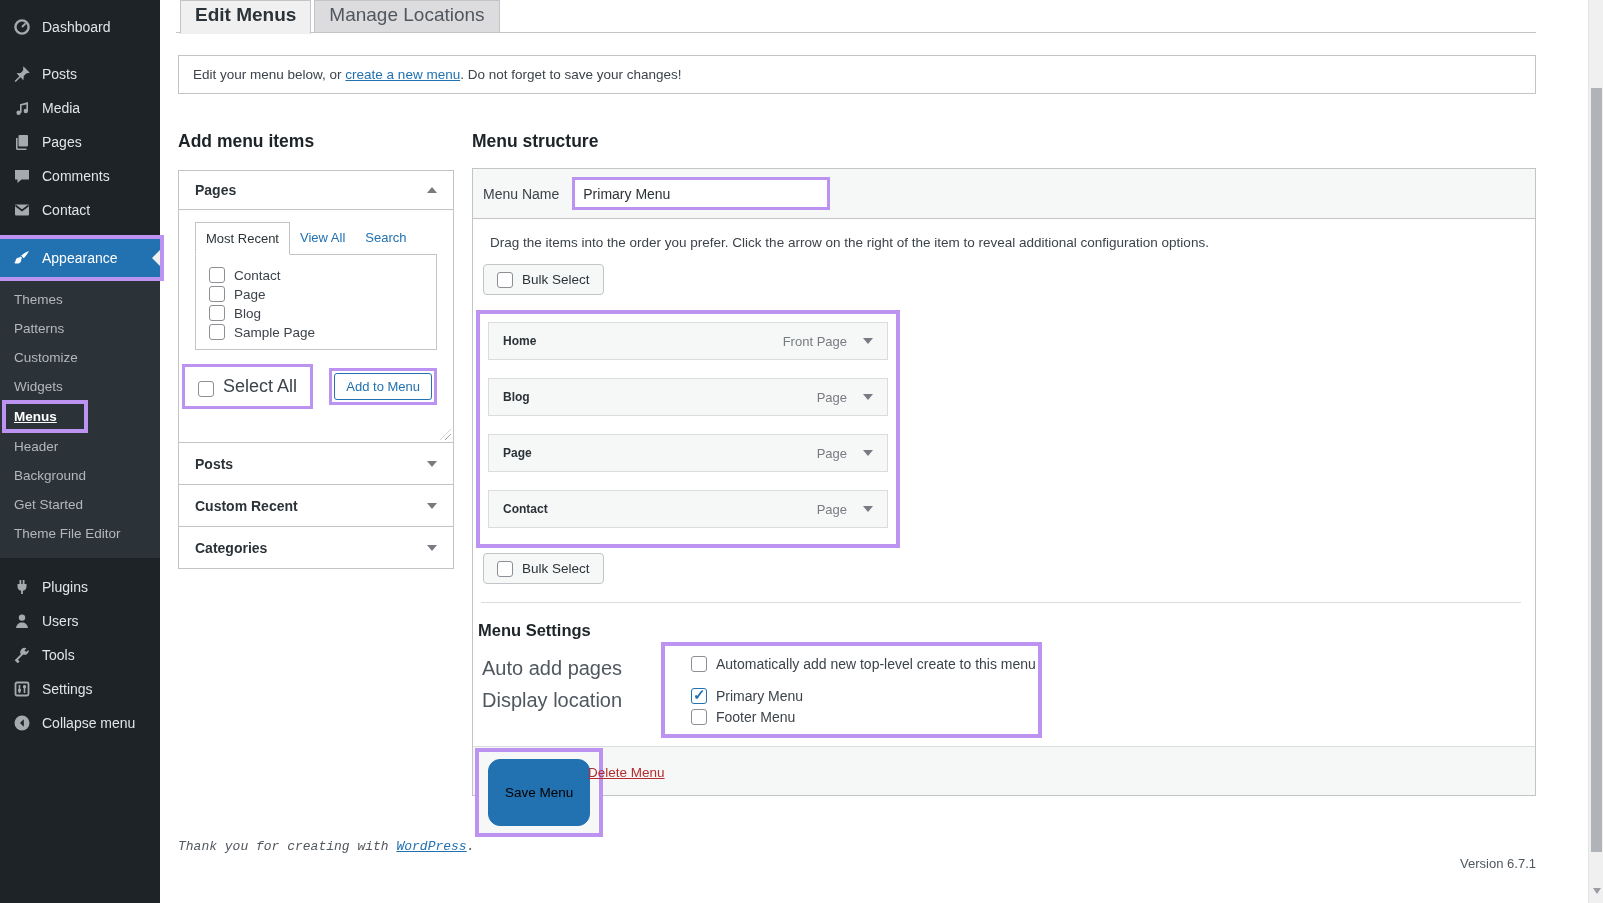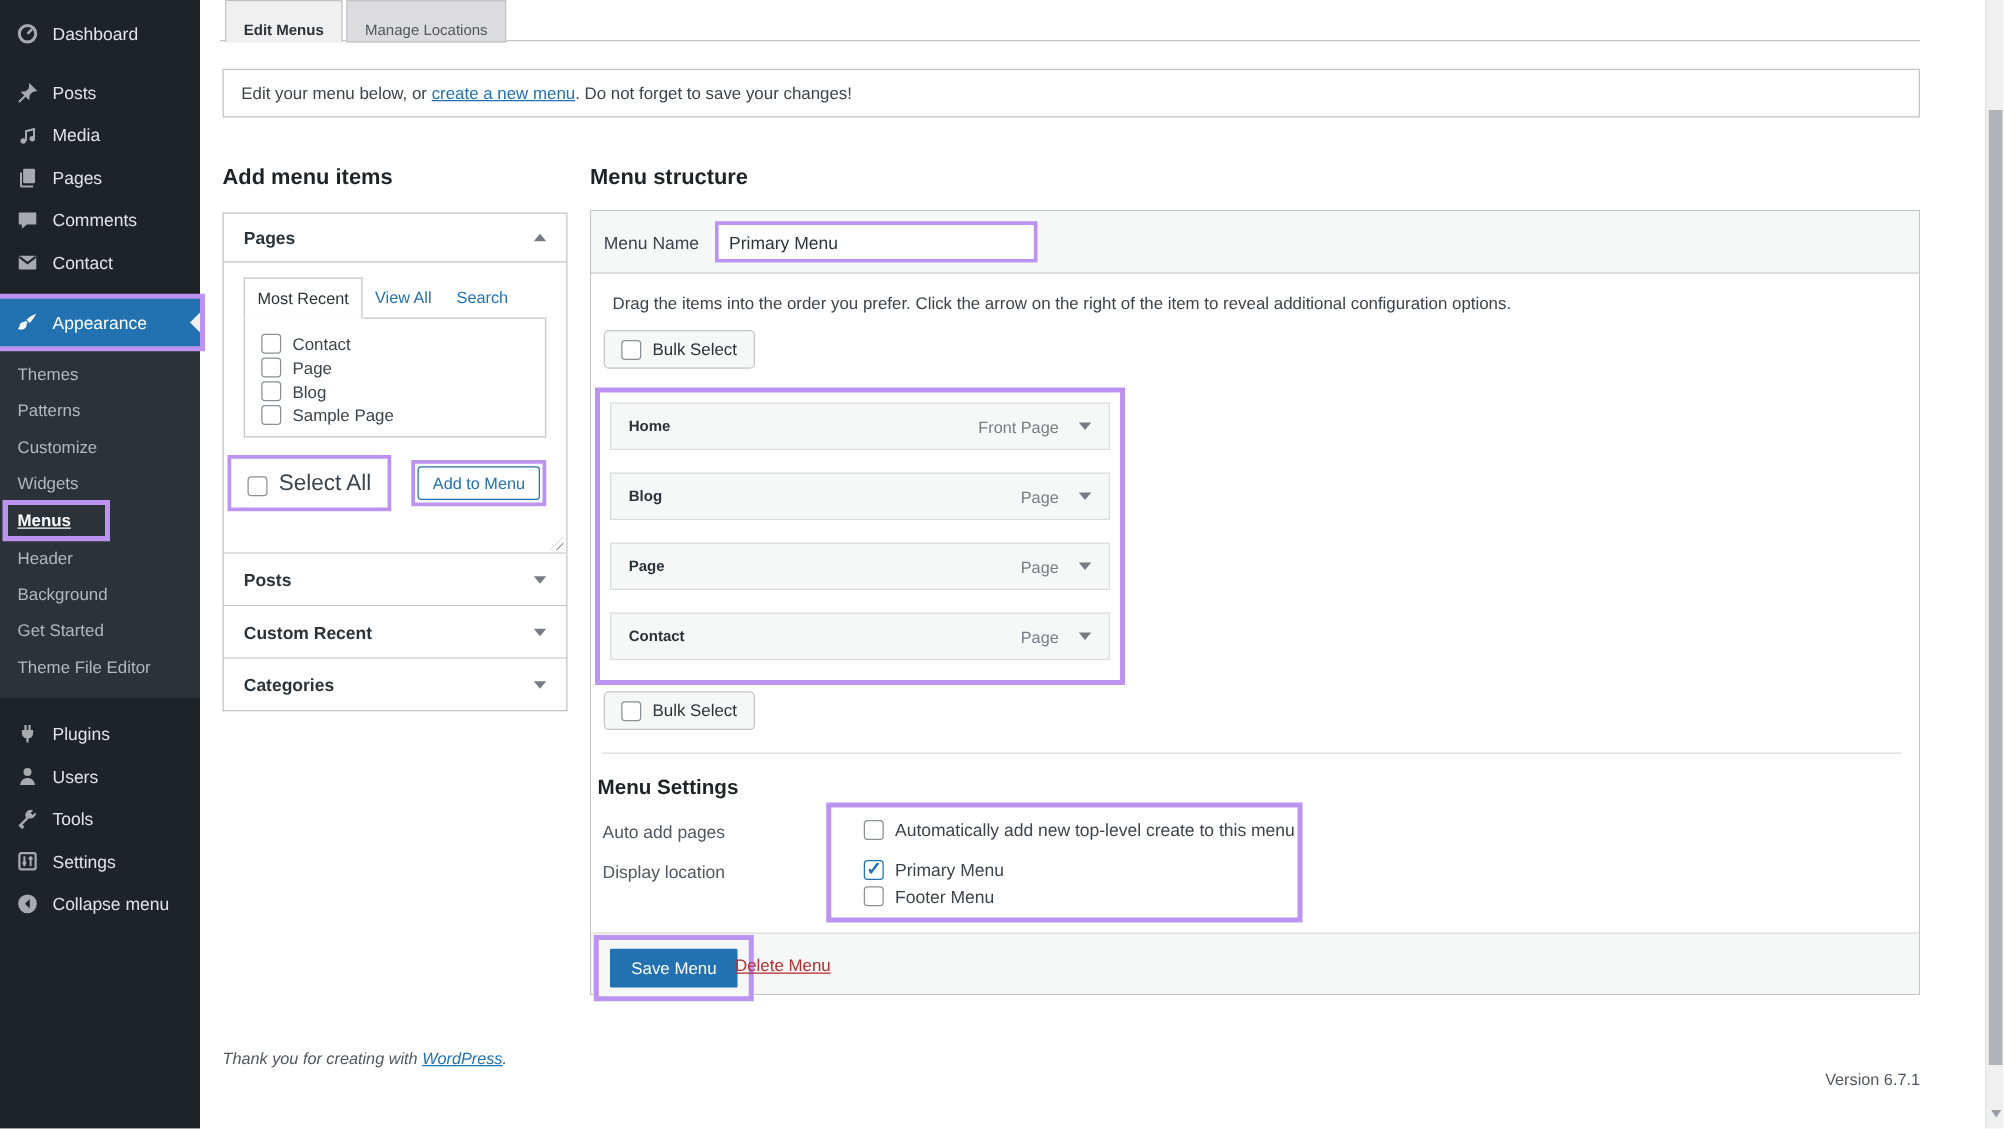--- a/index.html
+++ b/index.html
@@ -22,21 +22,21 @@
   .submenu { background:#2c3338; padding:8px 2px 10px; font-size:13.5px; }
   .submenu-item { padding:7px 12px 7px 12px; color:#b2b8be; cursor:pointer; }
   .submenu-item.current { color:#fff; font-weight:bold;text-decoration:underline; }
   .mi-plugins { margin-top:12px; }
   .annotated-sb { box-shadow:0 0 0 4px #bd93f2; }
   .submenu-item.annotated-sb { display:inline-block; min-width:78px; margin:3px 0 3px 4px; padding:5px 8px; }
 
   
   .tabline { position:absolute; top:32px; left:176px; width:1360px; border-top:1px solid #c3c4c7; }
   .tabbar { position:absolute; left:180px; top:0; display:flex; z-index:2; }
-  .tab { font-size:12px; padding:16px 14px; border:1px solid #c3c4c7; margin-right:3px; cursor:pointer; }
+  .tab { font-size:19px; padding:3px 14px; border:1px solid #c3c4c7; margin-right:3px; cursor:pointer; }
   .tab.active { background:#f0f0f1; color:#2c3338; font-weight:bold; border-bottom:1px solid #f0f0f1; height:34px; }
   .tab.inactive { background:#dcdcde; color:#50575e; height:33px; }
 
   
   .notice { position:absolute; left:178px; top:55px; width:1358px; height:39px; background:#fff;
             border:1px solid #c3c4c7; display:flex; align-items:center; padding:0 14px; font-size:13.5px; }
   a.blue-link { color:#2271b1; text-decoration:underline; cursor:pointer; }
 
   .col-heading { position:absolute; font-size:17.5px; font-weight:600; color:#1d2327; }
 
@@ -88,34 +88,34 @@
   .bulk-1 { top:45px; } .bulk-2 { top:334px; }
   .annot-items { position:absolute; left:3px; top:91px; width:424px; border:4px solid #bd93f2;
                  padding:8px 8px 16px; }
   .menu-item-bar { height:38px; background:#f6f7f7; border:1px solid #dcdcde; display:flex;
                    align-items:center; padding:0 14px; margin-bottom:18px; cursor:move; }
   .menu-item-bar:last-child { margin-bottom:0; }
   .menu-item-bar .mi-label { font-size:12px; font-weight:600; color:#2c3338; flex:1; }
   .menu-item-bar .mi-type { font-size:13px; color:#787c82; margin-right:16px; }
   .divider { position:absolute; left:8px; top:383px; width:1040px; border-top:1px solid #dcdcde; }
   .ms-heading { position:absolute; left:5px; top:402px; font-size:16.5px; font-weight:600; color:#1d2327; }
-  .ms-label { position:absolute; left:9px; font-size:14px; color:#50575e; }
+  .ms-label { position:absolute; left:9px; font-size:20px; color:#50575e; }
   .ms-label-1 { top:438px; } .ms-label-2 { top:470px; }
   .annot-settings { position:absolute; left:188px; top:423px; width:381px; height:96px; border:4px solid #bd93f2; }
   .ms-row { position:absolute; left:26px; display:flex; align-items:center; gap:9px; font-size:14px; color:#3c434a; }
   .ms-row-1 { top:10px; } .ms-row-2 { top:42px; } .ms-row-3 { top:63px; }
   .actions-row { height:49px; background:#f6f7f7; border-top:1px solid #dcdcde; position:relative; }
   .annot-save { position:absolute; left:2px; top:1px; border:4px solid #bd93f2; padding:7px 9px; background:#f6f7f7; }
-  .btn-primary { background:#2271b1; color:#ffffff; border:1px solid #2271b1; border-radius:1px;
-                 font-size:13.5px; padding:7px 16px; cursor:pointer; font-family:inherit; }
+  .btn-primary { background:#2271b1; color:#000000; border:1px solid #2271b1; border-radius:12px;
+                 font-size:13.5px; padding:25px 16px; cursor:pointer; font-family:inherit; }
   .delete-link { position:absolute; left:115px; top:18px; color:#b32d2e; font-size:13.5px;
                  text-decoration:underline; cursor:pointer; }
 
   
-  .thanks { position:absolute; left:178px; top:839px; font-size:13px; font-style:italic; color:#50575e; }
+  .thanks { position:absolute; left:178px; top:839px; font-size:13px; font-style:italic; color:#50575e;font-family:Liberation Mono, monospace; }
   .version { position:absolute; right:67px; top:856px; font-size:13px; color:#50575e; }
 
   
   .scrollbar { position:absolute; right:0; top:0; width:15px; height:903px; background:#f0f0f1; border-left:1px solid #e3e3e5; }
   .scroll-thumb { position:absolute; left:2px; top:88px; width:11px; height:764px; background:#b0b3b8; }
   .scroll-arrow { position:absolute; left:4px; bottom:5px; width:0; height:0;
                   border:4px solid transparent; border-top:6px solid #9a9da1; }
 </style>
 </head>
 <body>

